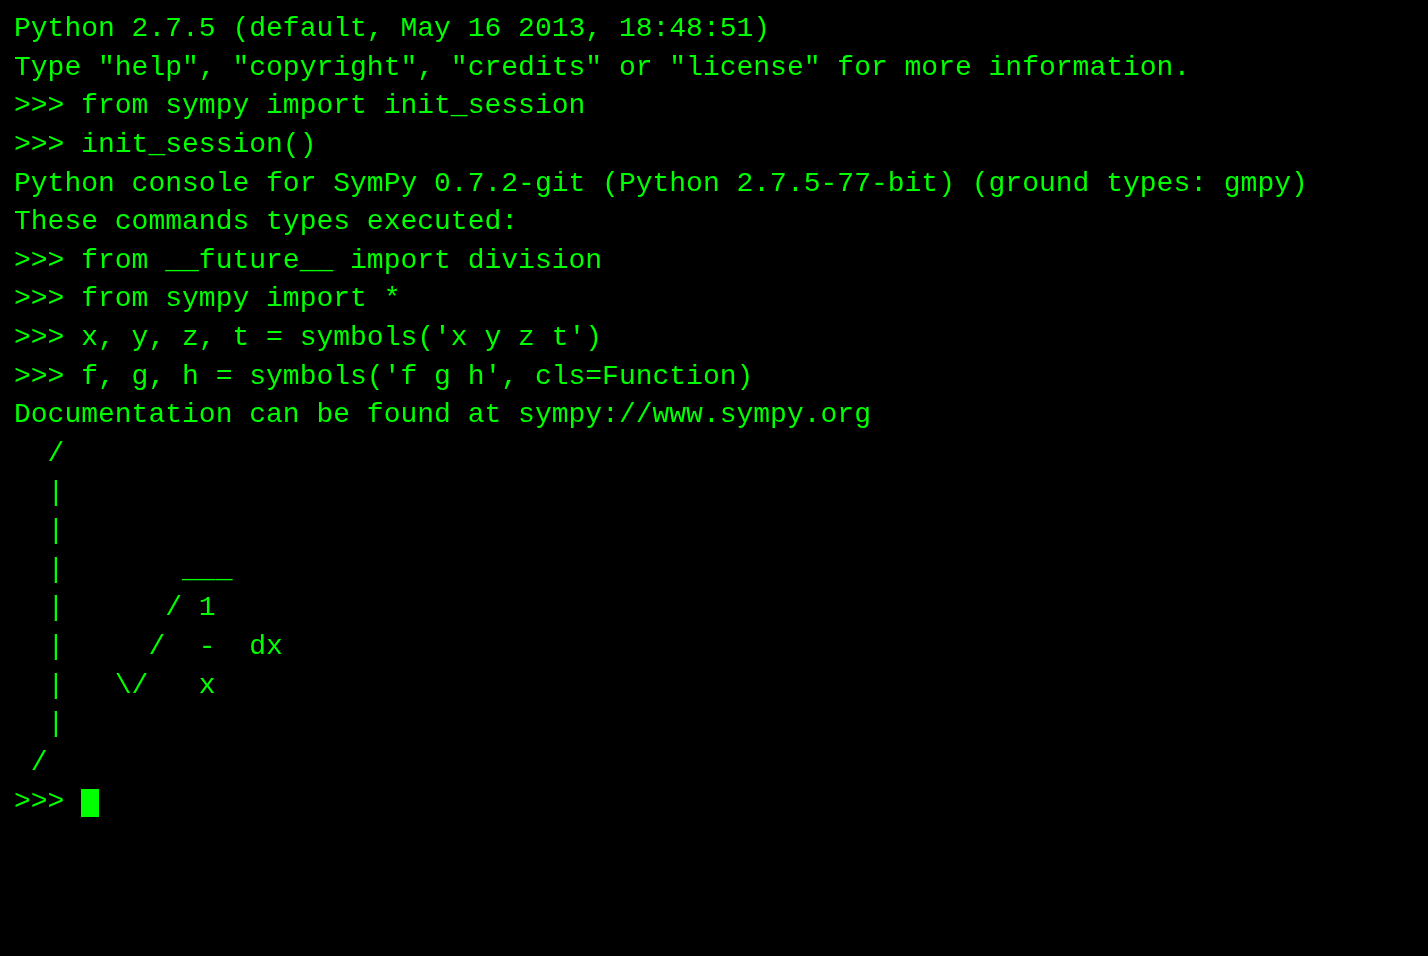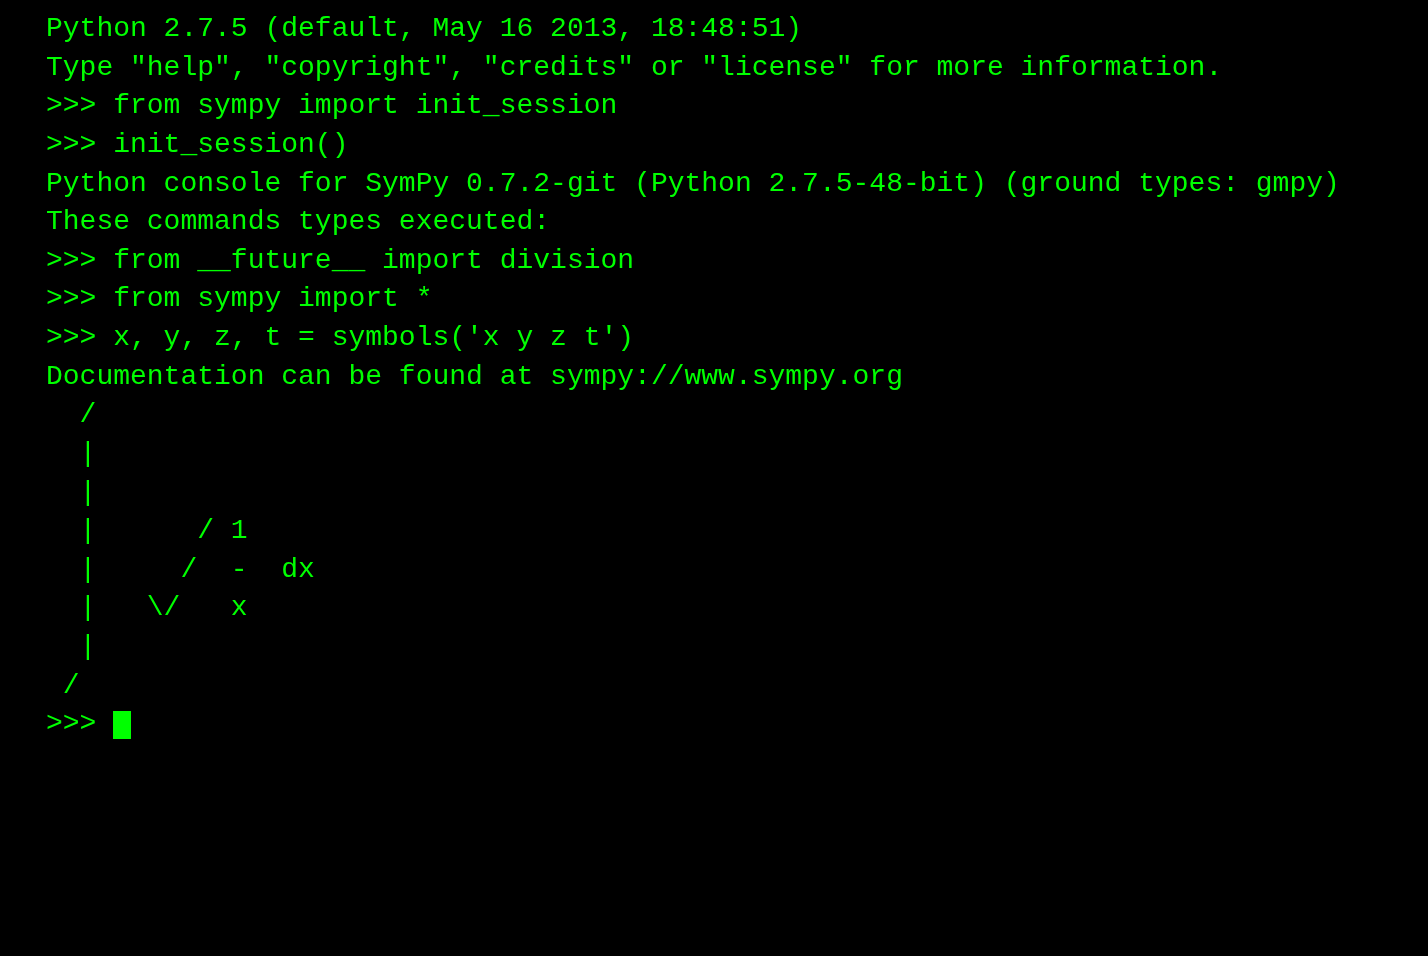--- a/index.html
+++ b/index.html
@@ -21,21 +21,20 @@
     }
 
     .terminal {
       width: 100%;
       height: 100%;
     }
 
     .line {
       white-space: pre;
       display: block;
-      margin-left: 32px;
     }
 
     .cursor {
       display: inline-block;
       width: 18px;
       height: 28px;
       background-color: #00ff00;
       vertical-align: text-bottom;
       animation: blink 1s step-end infinite;
     }
@@ -47,32 +46,34 @@
   </style>
 </head>
 <body>
 
 <div class="terminal">
   <div id="terminal-content">
       <div class="line">Python 2.7.5 (default, May 16 2013, 18:48:51)</div>
       <div class="line">Type "help", "copyright", "credits" or "license" for more information.</div>
       <div class="line">&gt;&gt;&gt; from sympy import init_session</div>
       <div class="line">&gt;&gt;&gt; init_session()</div>
-      <div class="line">Python console for SymPy 0.7.2-git (Python 2.7.5-48-bit) (ground types: gmpy)</div>
+      <div class="line">Python console for SymPy 0.7.2-git (Python 2.7.5-77-bit) (ground types: gmpy)</div>
       <div class="line"></div>
       <div class="line">These commands types executed:</div>
       <div class="line">&gt;&gt;&gt; from __future__ import division</div>
       <div class="line">&gt;&gt;&gt; from sympy import *</div>
       <div class="line">&gt;&gt;&gt; x, y, z, t = symbols('x y z t')</div>
+      <div class="line">&gt;&gt;&gt; f, g, h = symbols('f g h', cls=Function)</div>
       <div class="line"></div>
       <div class="line">Documentation can be found at sympy://www.sympy.org</div>
       <div class="line"></div>
       <div class="line">  /</div>
       <div class="line">  |</div>
       <div class="line">  |</div>
+      <div class="line">  |       ___</div>
       <div class="line">  |      / 1</div>
       <div class="line">  |     /  -  dx</div>
       <div class="line">  |   \/   x</div>
       <div class="line">  |</div>
       <div class="line"> /</div>
       <div class="line">&gt;&gt;&gt; <span class="cursor"></span></div>
     </div>
 </div>
 
 </body></html>

